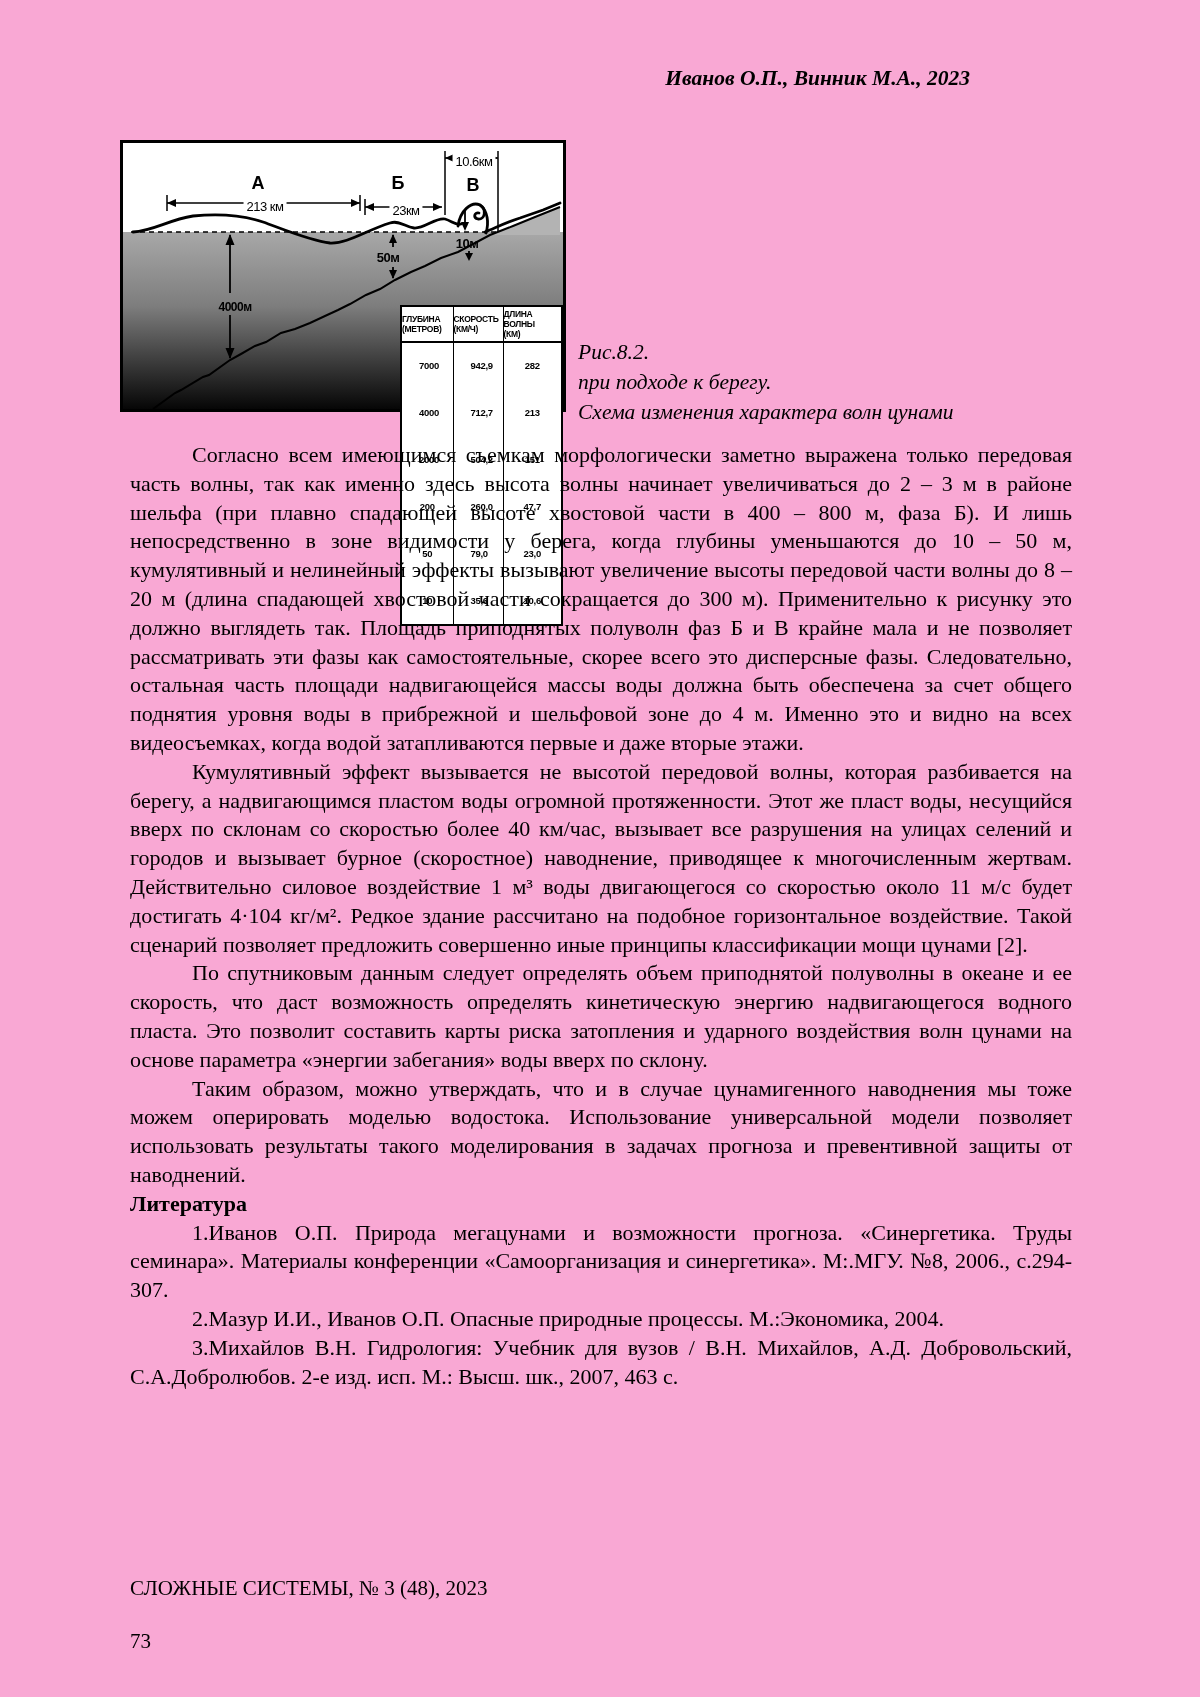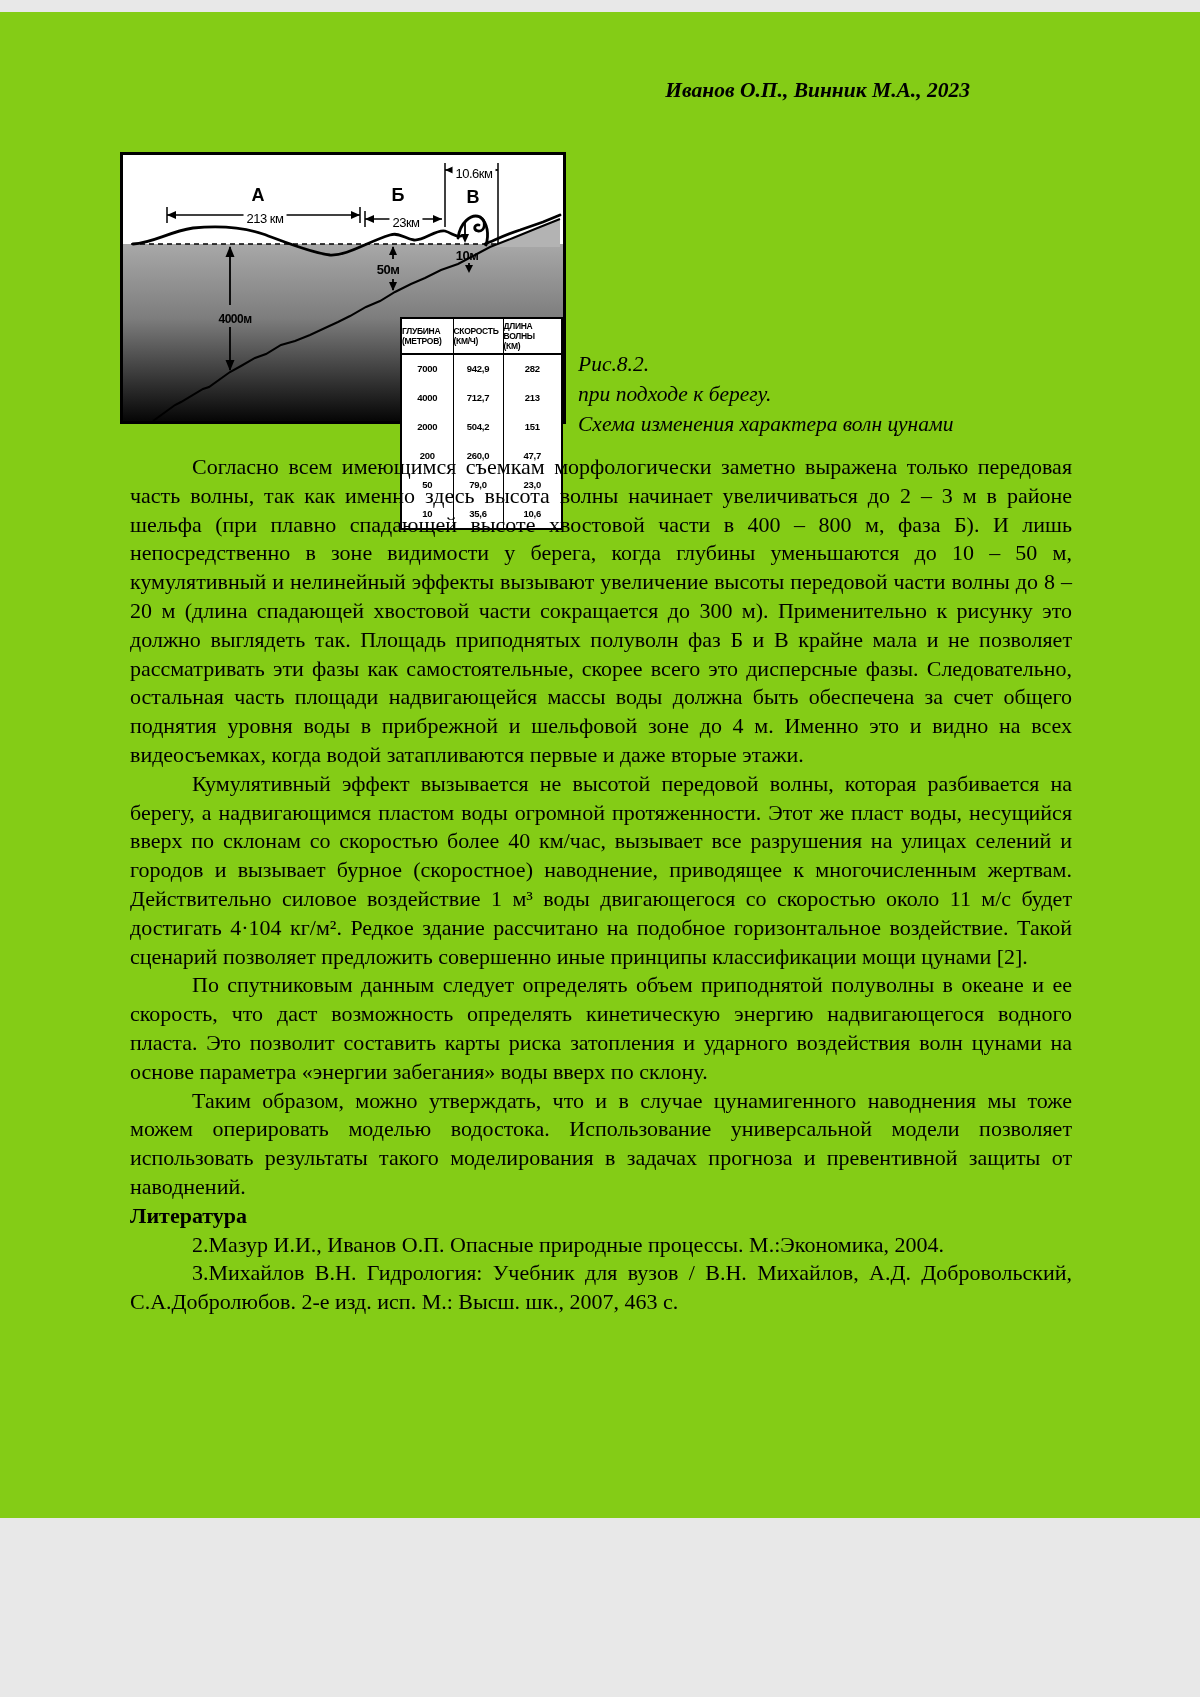--- a/index.html
+++ b/index.html
@@ -1,23 +1,23 @@
 <!DOCTYPE html>
 <html><head>
 <meta charset="utf-8">
 <style>
   html,body{margin:0;padding:0;background:#e8e8e8;}
   .page{
     position:relative;
-    width:1200px;height:1506px;
-    background:#84cc16;
+    width:1200px;height:1697px;
+    background:#f9a8d4;
     font-family:"Liberation Serif",serif;
     color:#000;
     overflow:hidden;
-    margin:12px auto;
+    margin:0 auto;
   }
   .page-header{
     position:absolute;top:66px;left:130px;width:840px;
     text-align:right;font-weight:bold;font-style:italic;font-size:21.5px;
   }
   
   .figure-box{
     position:absolute;left:120px;top:140px;width:446px;height:272px;
     border:3px solid #000;background:#fff;box-sizing:border-box;
   }
@@ -45,21 +45,21 @@
     font-family:"Liberation Sans",sans-serif;font-weight:bold;
     table-layout:fixed;
   }
   .fig-table th{
     font-size:8.5px;line-height:1.18;letter-spacing:-0.3px;
     border:1.5px solid #000;border-bottom:2px solid #000;
     white-space:pre-line;padding:2px 0;text-align:left;font-weight:bold;
   }
   .fig-table td{
     font-size:9.5px;line-height:12.9px;letter-spacing:-0.3px;
-    text-align:center;border-left:1.5px solid #000;padding:8px;
+    text-align:center;border-left:1.5px solid #000;padding:17px;
   }
   .fig-table col.c1{width:52px}.fig-table col.c2{width:50px}.fig-table col.c3{width:59px}
   
   .fig-caption{
     position:absolute;left:578px;top:337px;width:490px;
     font-style:italic;font-size:21.5px;line-height:30px;
   }
   
   .body-col{position:absolute;left:130px;top:441px;width:942px;}
   .body-col p{
@@ -214,20 +214,21 @@
     <div>Схема изменения характера волн цунами</div>
   </div>
 
   <div class="body-col">
     <p>Согласно всем имеющимся съемкам морфологически заметно выражена только передовая часть волны, так как именно здесь высота волны начинает увеличиваться до 2 – 3 м в районе шельфа (при плавно спадающей высоте хвостовой части в 400 – 800 м, фаза Б). И лишь непосредственно в зоне видимости у берега, когда глубины уменьшаются до 10 – 50 м, кумулятивный и нелинейный эффекты вызывают увеличение высоты передовой части волны до 8 – 20 м (длина спадающей хвостовой части сокращается до 300 м). Применительно к рисунку это должно выглядеть так. Площадь приподнятых полуволн фаз Б и В крайне мала и не позволяет рассматривать эти фазы как самостоятельные, скорее всего это дисперсные фазы. Следовательно, остальная часть площади надвигающейся массы воды должна быть обеспечена за счет общего поднятия уровня воды в прибрежной и шельфовой зоне до 4 м. Именно это и видно на всех видеосъемках, когда водой затапливаются первые и даже вторые этажи.</p>
     <p>Кумулятивный эффект вызывается не высотой передовой волны, которая разбивается на берегу, а надвигающимся пластом воды огромной протяженности. Этот же пласт воды, несущийся вверх по склонам со скоростью более 40 км/час, вызывает все разрушения на улицах селений и городов и вызывает бурное (скоростное) наводнение, приводящее к многочисленным жертвам. Действительно силовое воздействие 1 м³ воды двигающегося со скоростью около 11 м/с будет достигать 4·104 кг/м². Редкое здание рассчитано на подобное горизонтальное воздействие. Такой сценарий позволяет предложить совершенно иные принципы классификации мощи цунами [2].</p>
     <p>По спутниковым данным следует определять объем приподнятой полуволны в океане и ее скорость, что даст возможность определять кинетическую энергию надвигающегося водного пласта. Это позволит составить карты риска затопления и ударного воздействия волн цунами на основе параметра «энергии забегания» воды вверх по склону.</p>
     <p>Таким образом, можно утверждать, что и в случае цунамигенного наводнения мы тоже можем оперировать моделью водостока. Использование универсальной модели позволяет использовать результаты такого моделирования в задачах прогноза и превентивной защиты от наводнений.</p>
 
     <p class="lit-heading" style="text-indent:0">Литература</p>
+    <p>1.Иванов О.П. Природа мегацунами и возможности прогноза. «Синергетика. Труды семинара». Материалы конференции «Самоорганизация и синергетика». М:.МГУ. №8, 2006., с.294-307.</p>
     <p>2.Мазур И.И., Иванов О.П. Опасные природные процессы. М.:Экономика, 2004.</p>
     <p>3.Михайлов В.Н. Гидрология: Учебник для вузов / В.Н. Михайлов, А.Д. Добровольский, С.А.Добролюбов. 2-е изд. исп. М.: Высш. шк., 2007, 463 с.</p>
   </div>
 
   <div class="page-number">73</div>
   <div class="journal-footer">СЛОЖНЫЕ СИСТЕМЫ, № 3 (48), 2023</div>
 
 </div>
 
 </body></html>

